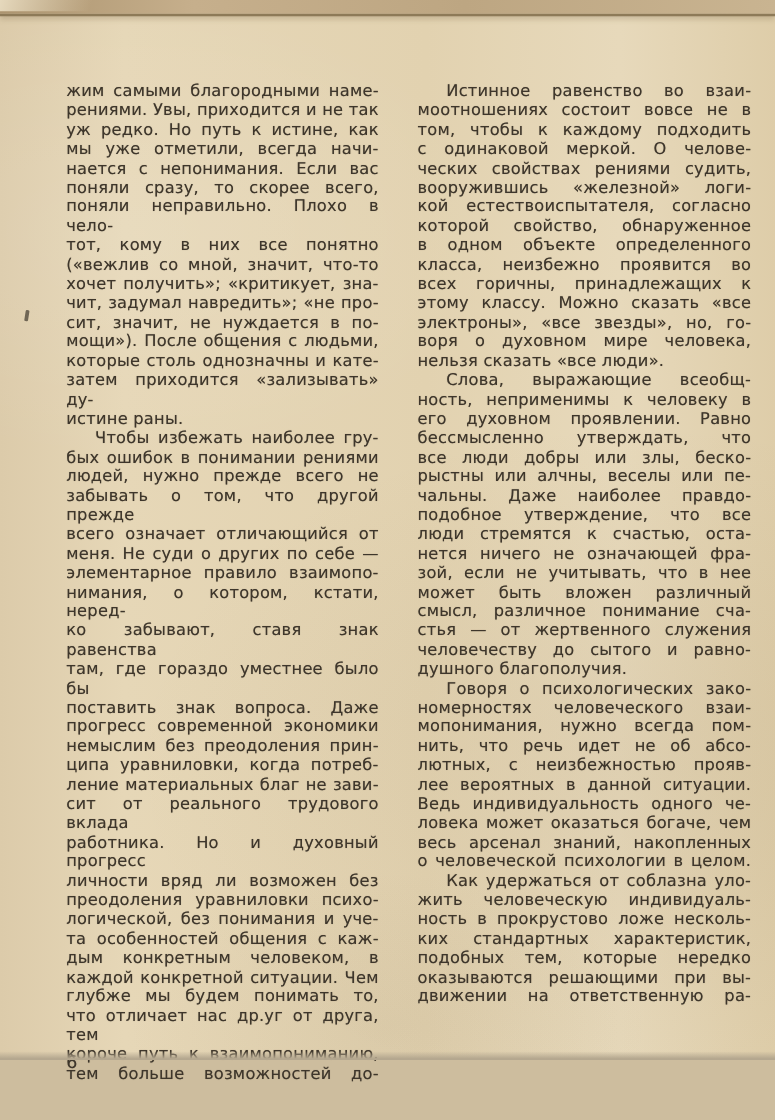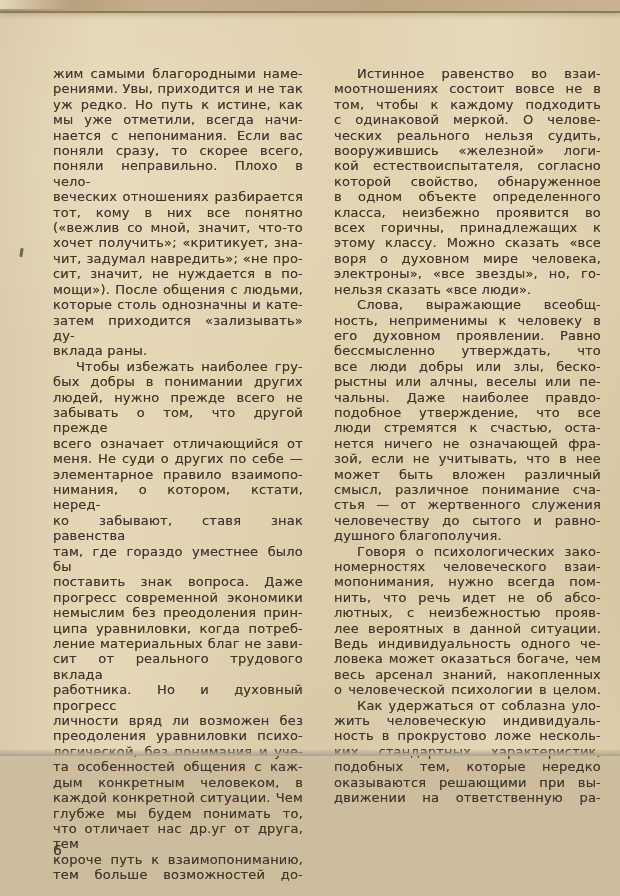--- a/index.html
+++ b/index.html
@@ -9,21 +9,21 @@
     --edge-line:#8d7a58;
     --edge-bottom:#b4a78f;
   }
   html,body{margin:0;padding:0;}
   body{
     width:620px;height:896px;overflow:hidden;
     background:#cdbd9e;
     font-family:"DejaVu Sans","Liberation Sans",sans-serif;
   }
   .scan{
-    position:relative;width:620px;height:756px;
+    position:relative;width:620px;height:848px;
     background:
       radial-gradient(ellipse 480px 300px at 18% 22%, rgba(255,255,255,0.10), transparent 62%),
       radial-gradient(ellipse 620px 420px at 82% 72%, rgba(118,94,58,0.08), transparent 65%),
       radial-gradient(ellipse 300px 180px at 50% 97%, rgba(110,90,60,0.07), transparent 70%),
       linear-gradient(90deg,#dccbaa 0%,#e6d7b7 16%,#e2d2b0 55%,#e7d9bb 80%,#decda9 100%);
   }
   .edge-top{
     position:absolute;top:0;left:0;width:620px;height:11px;
     background:linear-gradient(90deg,#ac946f 0%,#c6af8c 25%,#bda682 60%,#c9b491 100%);
     border-bottom:2px solid var(--edge-line);
@@ -67,34 +67,33 @@
 
   <div class="col col-left">
       <div class="para">
         <div class="line">жим самыми благородными наме-</div>
         <div class="line">рениями. Увы, приходится и не так</div>
         <div class="line">уж редко. Но путь к истине, как</div>
         <div class="line">мы уже отметили, всегда начи-</div>
         <div class="line">нается с непонимания. Если вас</div>
         <div class="line">поняли сразу, то скорее всего,</div>
         <div class="line">поняли неправильно. Плохо в чело-</div>
-        <div class="line">веческих отношениях разбирается</div>
         <div class="line">тот, кому в них все понятно</div>
         <div class="line">(«вежлив со мной, значит, что-то</div>
         <div class="line">хочет получить»; «критикует, зна-</div>
         <div class="line">чит, задумал навредить»; «не про-</div>
         <div class="line">сит, значит, не нуждается в по-</div>
         <div class="line">мощи»). После общения с людьми,</div>
         <div class="line">которые столь однозначны и кате-</div>
         <div class="line">затем приходится «зализывать» ду-</div>
-        <div class="line short">вклада раны.</div>
+        <div class="line short">истине раны.</div>
       </div>
       <div class="para gap">
         <div class="line indent">Чтобы избежать наиболее гру-</div>
-        <div class="line">бых добры в понимании других</div>
+        <div class="line">бых ошибок в понимании рениями</div>
         <div class="line">людей, нужно прежде всего не</div>
         <div class="line">забывать о том, что другой прежде</div>
         <div class="line">всего означает отличающийся от</div>
         <div class="line">меня. Не суди о других по себе —</div>
         <div class="line">элементарное правило взаимопо-</div>
         <div class="line">нимания, о котором, кстати, неред-</div>
         <div class="line">ко забывают, ставя знак равенства</div>
         <div class="line">там, где гораздо уместнее было бы</div>
         <div class="line">поставить знак вопроса. Даже</div>
         <div class="line">прогресс современной экономики</div>
@@ -114,30 +113,30 @@
         <div class="line">короче путь к взаимопониманию,</div>
         <div class="line">тем больше возможностей до-</div>
       </div>
     </div>
   <div class="col col-right">
       <div class="para">
         <div class="line indent">Истинное равенство во взаи-</div>
         <div class="line">моотношениях состоит вовсе не в</div>
         <div class="line">том, чтобы к каждому подходить</div>
         <div class="line">с одинаковой меркой. О челове-</div>
-        <div class="line">ческих реального нельзя судить,</div>
+        <div class="line">ческих свойствах рениями судить,</div>
         <div class="line">вооружившись «железной» логи-</div>
         <div class="line">кой естествоиспытателя, согласно</div>
         <div class="line">которой свойство, обнаруженное</div>
         <div class="line">в одном объекте определенного</div>
         <div class="line">класса, неизбежно проявится во</div>
         <div class="line">всех горичны, принадлежащих к</div>
         <div class="line">этому классу. Можно сказать «все</div>
+        <div class="line">электроны», «все звезды», но, го-</div>
         <div class="line">воря о духовном мире человека,</div>
-        <div class="line">электроны», «все звезды», но, го-</div>
         <div class="line short">нельзя сказать «все люди».</div>
       </div>
       <div class="para gap">
         <div class="line indent">Слова, выражающие всеобщ-</div>
         <div class="line">ность, неприменимы к человеку в</div>
         <div class="line">его духовном проявлении. Равно</div>
         <div class="line">бессмысленно утверждать, что</div>
         <div class="line">все люди добры или злы, беско-</div>
         <div class="line">рыстны или алчны, веселы или пе-</div>
         <div class="line">чальны. Даже наиболее правдо-</div>

